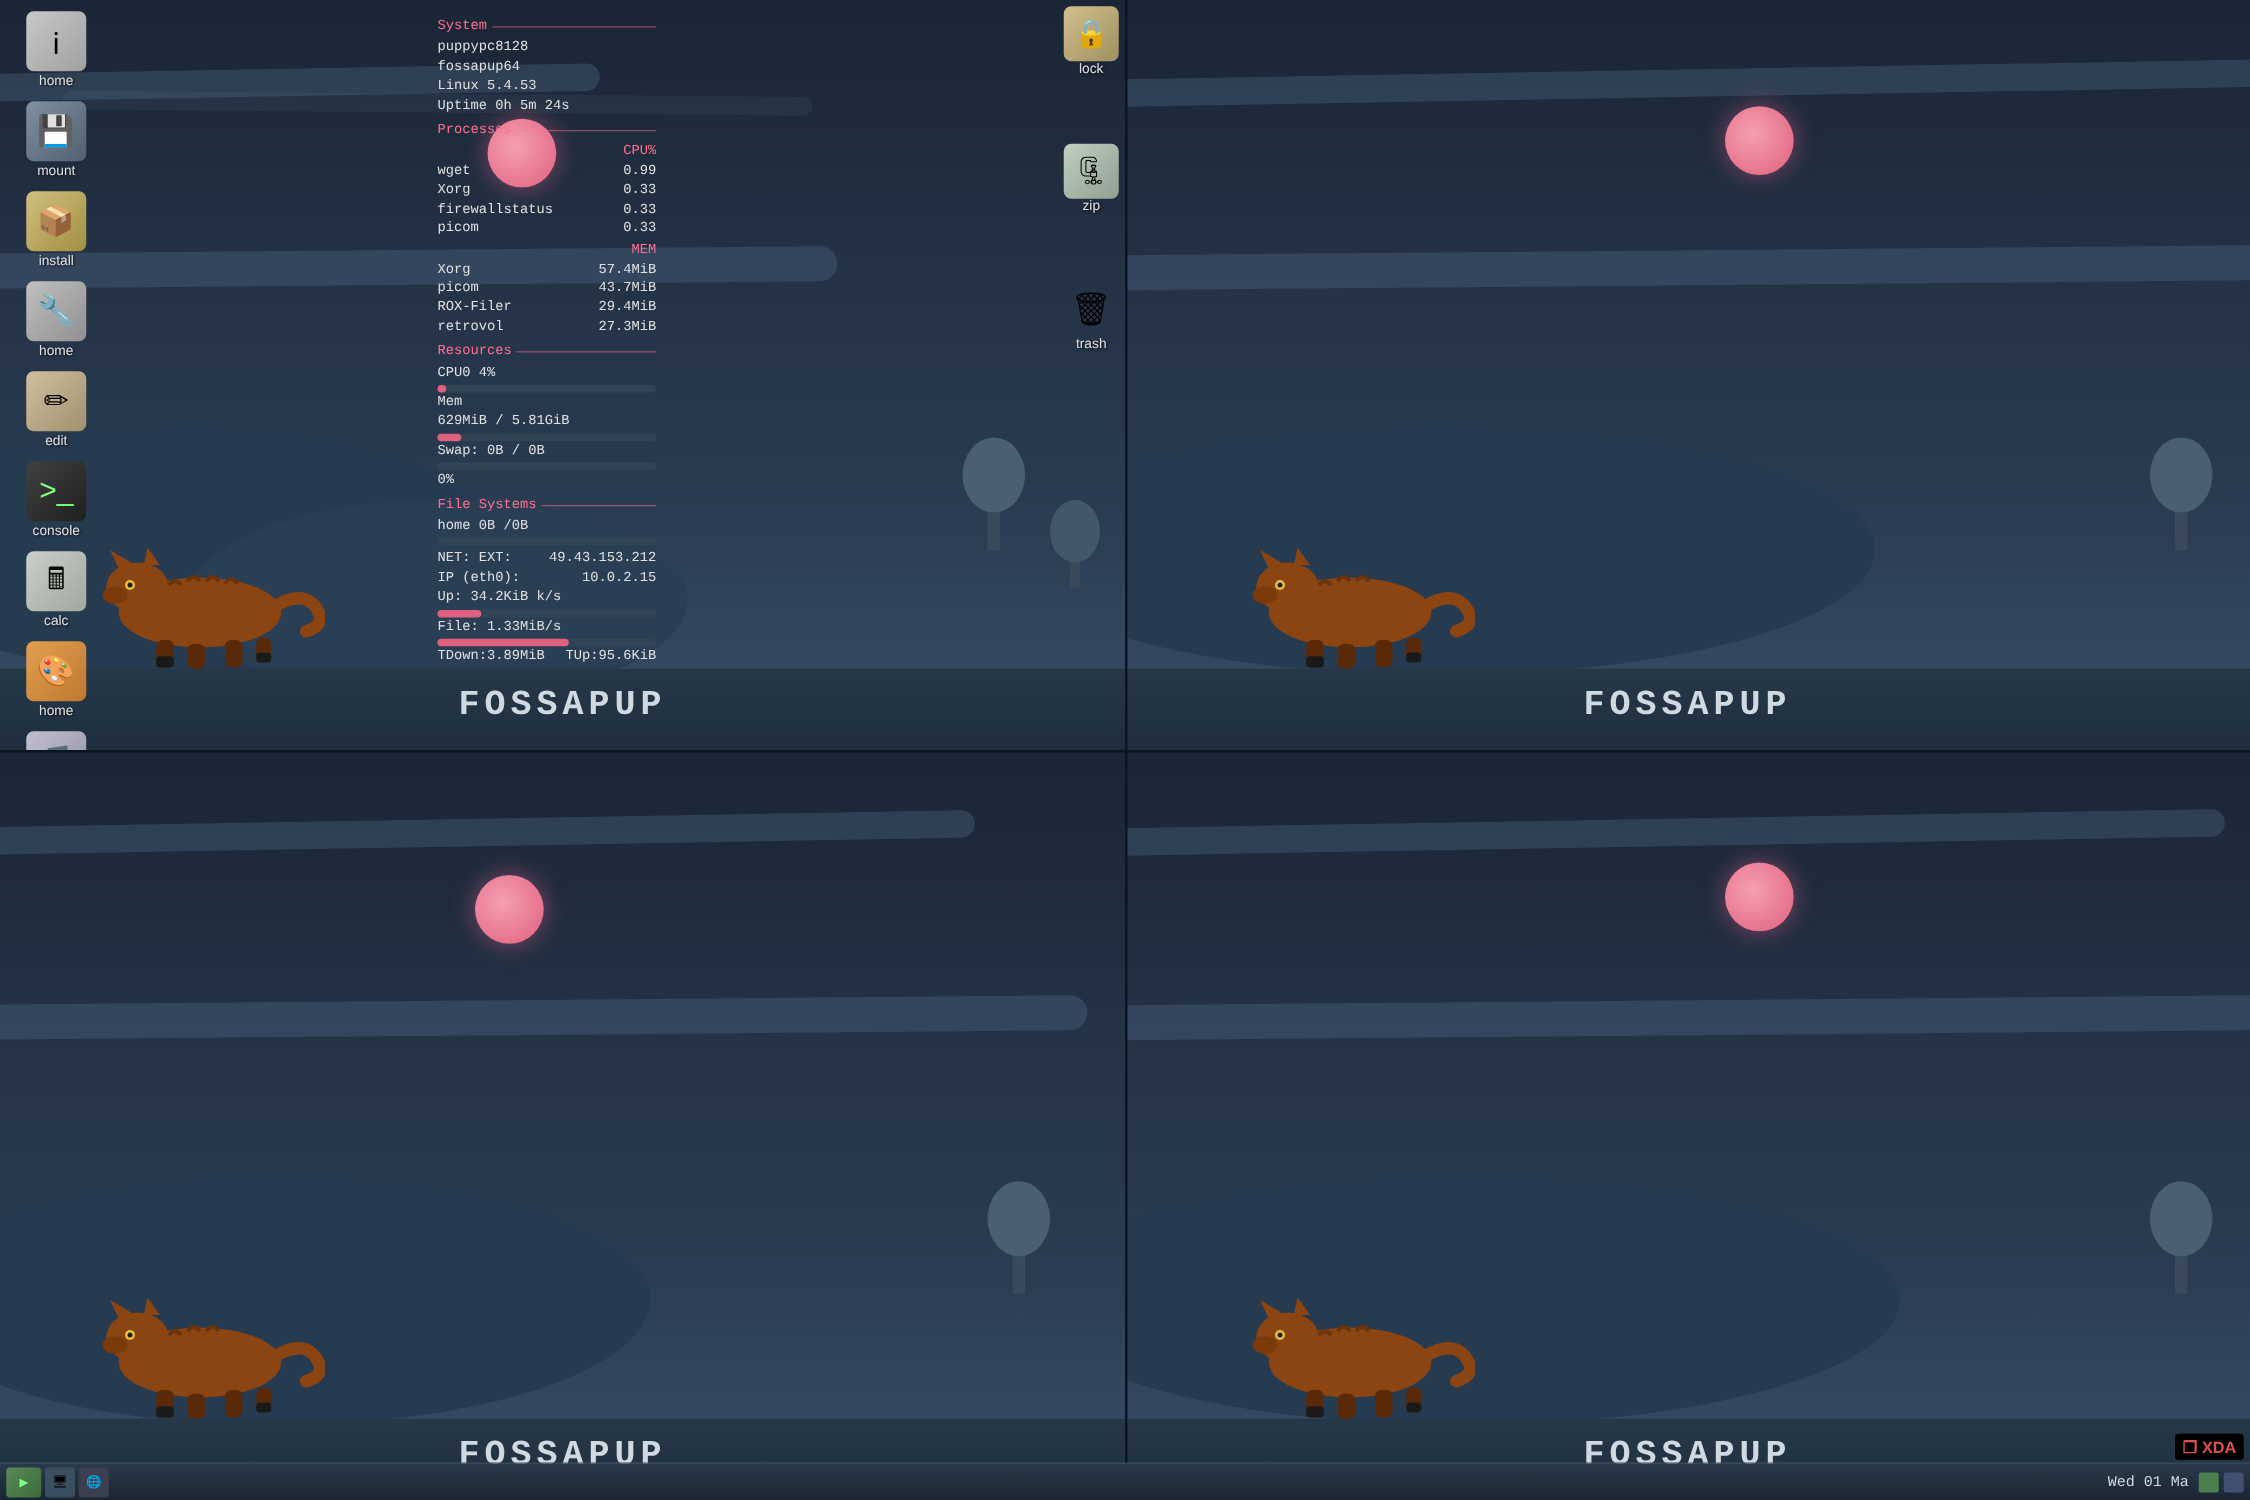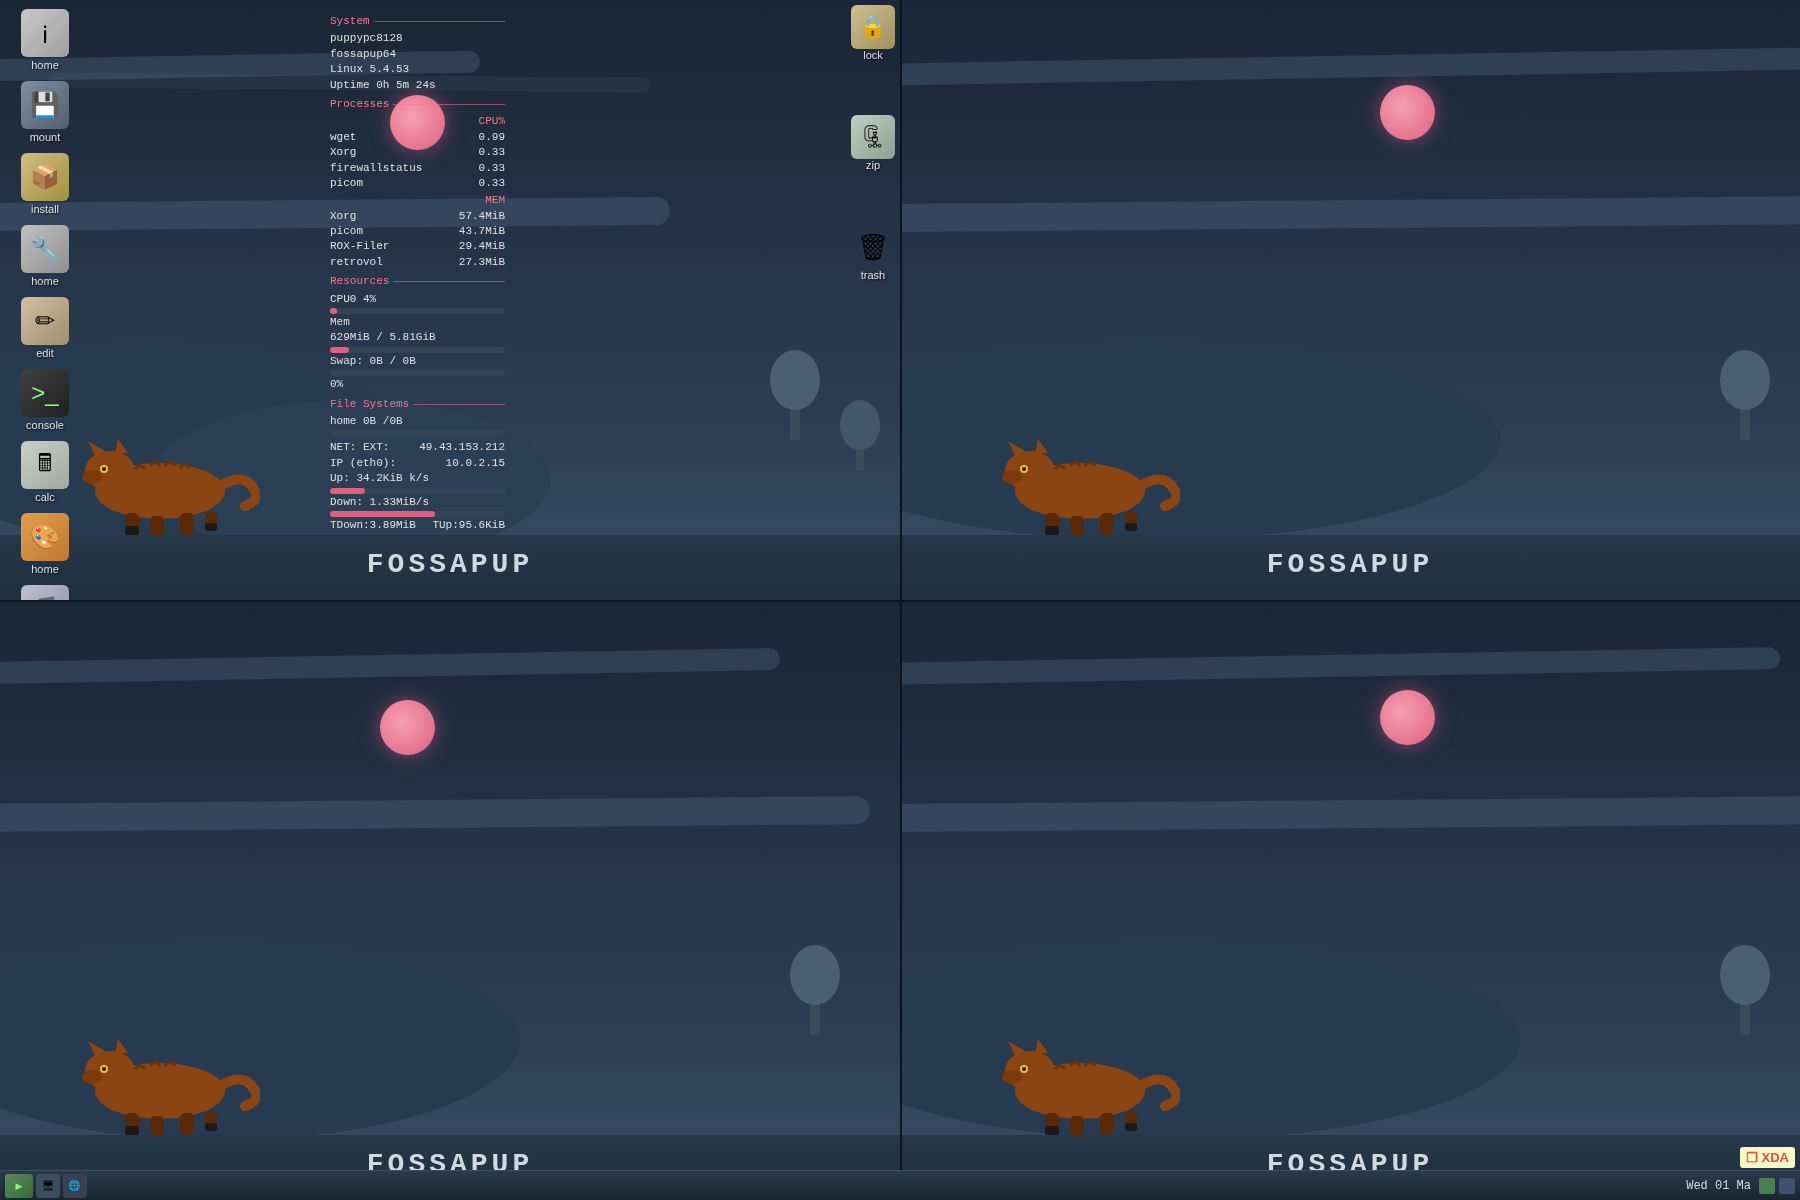--- a/index.html
+++ b/index.html
@@ -124,21 +124,21 @@
     .icon-edit { background: linear-gradient(135deg, #d0c0a0, #a09070); }
     .icon-console { background: linear-gradient(135deg, #404040, #202020); color: #80ff80; }
     .icon-calc { background: linear-gradient(135deg, #c8d0c8, #a0a8a0); }
     .icon-paint { background: linear-gradient(135deg, #e0a050, #c07830); }
     .icon-listen { background: linear-gradient(135deg, #c0c0d0, #9090a0); }
 
     
     .sysmon {
       position: absolute;
       top: 10px;
-      left: 330px;
+      left: 350px;
       width: 175px;
       z-index: 100;
       color: #e0e0e0;
       font-family: 'Courier New', monospace;
       font-size: 11px;
       line-height: 1.4;
     }
 
     .sysmon-section-title {
       color: #ff7090;
@@ -265,21 +265,21 @@
       color: #d0d8e0;
       font-size: 12px;
       font-family: 'Courier New', monospace;
     }
 
     .xda-badge {
       position: absolute;
       bottom: 32px;
       right: 5px;
       z-index: 200;
-      background: #fef9c3;
+      background: #000000;
       color: white;
       font-size: 13px;
       font-weight: bold;
       padding: 3px 6px;
       border-radius: 3px;
       font-family: sans-serif;
     }
     .xda-badge span { color: #e05050; }
 
     
@@ -503,21 +503,21 @@
           <span>49.43.153.212</span>
         </div>
         <div class="sysmon-row">
           <span>IP (eth0):</span>
           <span>10.0.2.15</span>
         </div>
         <div>Up: 34.2KiB k/s</div>
         <div class="progress-bar-container">
           <div class="progress-bar-fill" style="width:20%;"></div>
         </div>
-        <div>Down: 1.33MiB/s</div>
+        <div>File: 1.33MiB/s</div>
         <div class="progress-bar-container">
           <div class="progress-bar-fill" style="width:60%;"></div>
         </div>
         <div class="sysmon-row">
           <span>TDown:3.89MiB</span>
           <span>TUp:95.6KiB</span>
         </div>
       </div>
     </div>
   </div>

